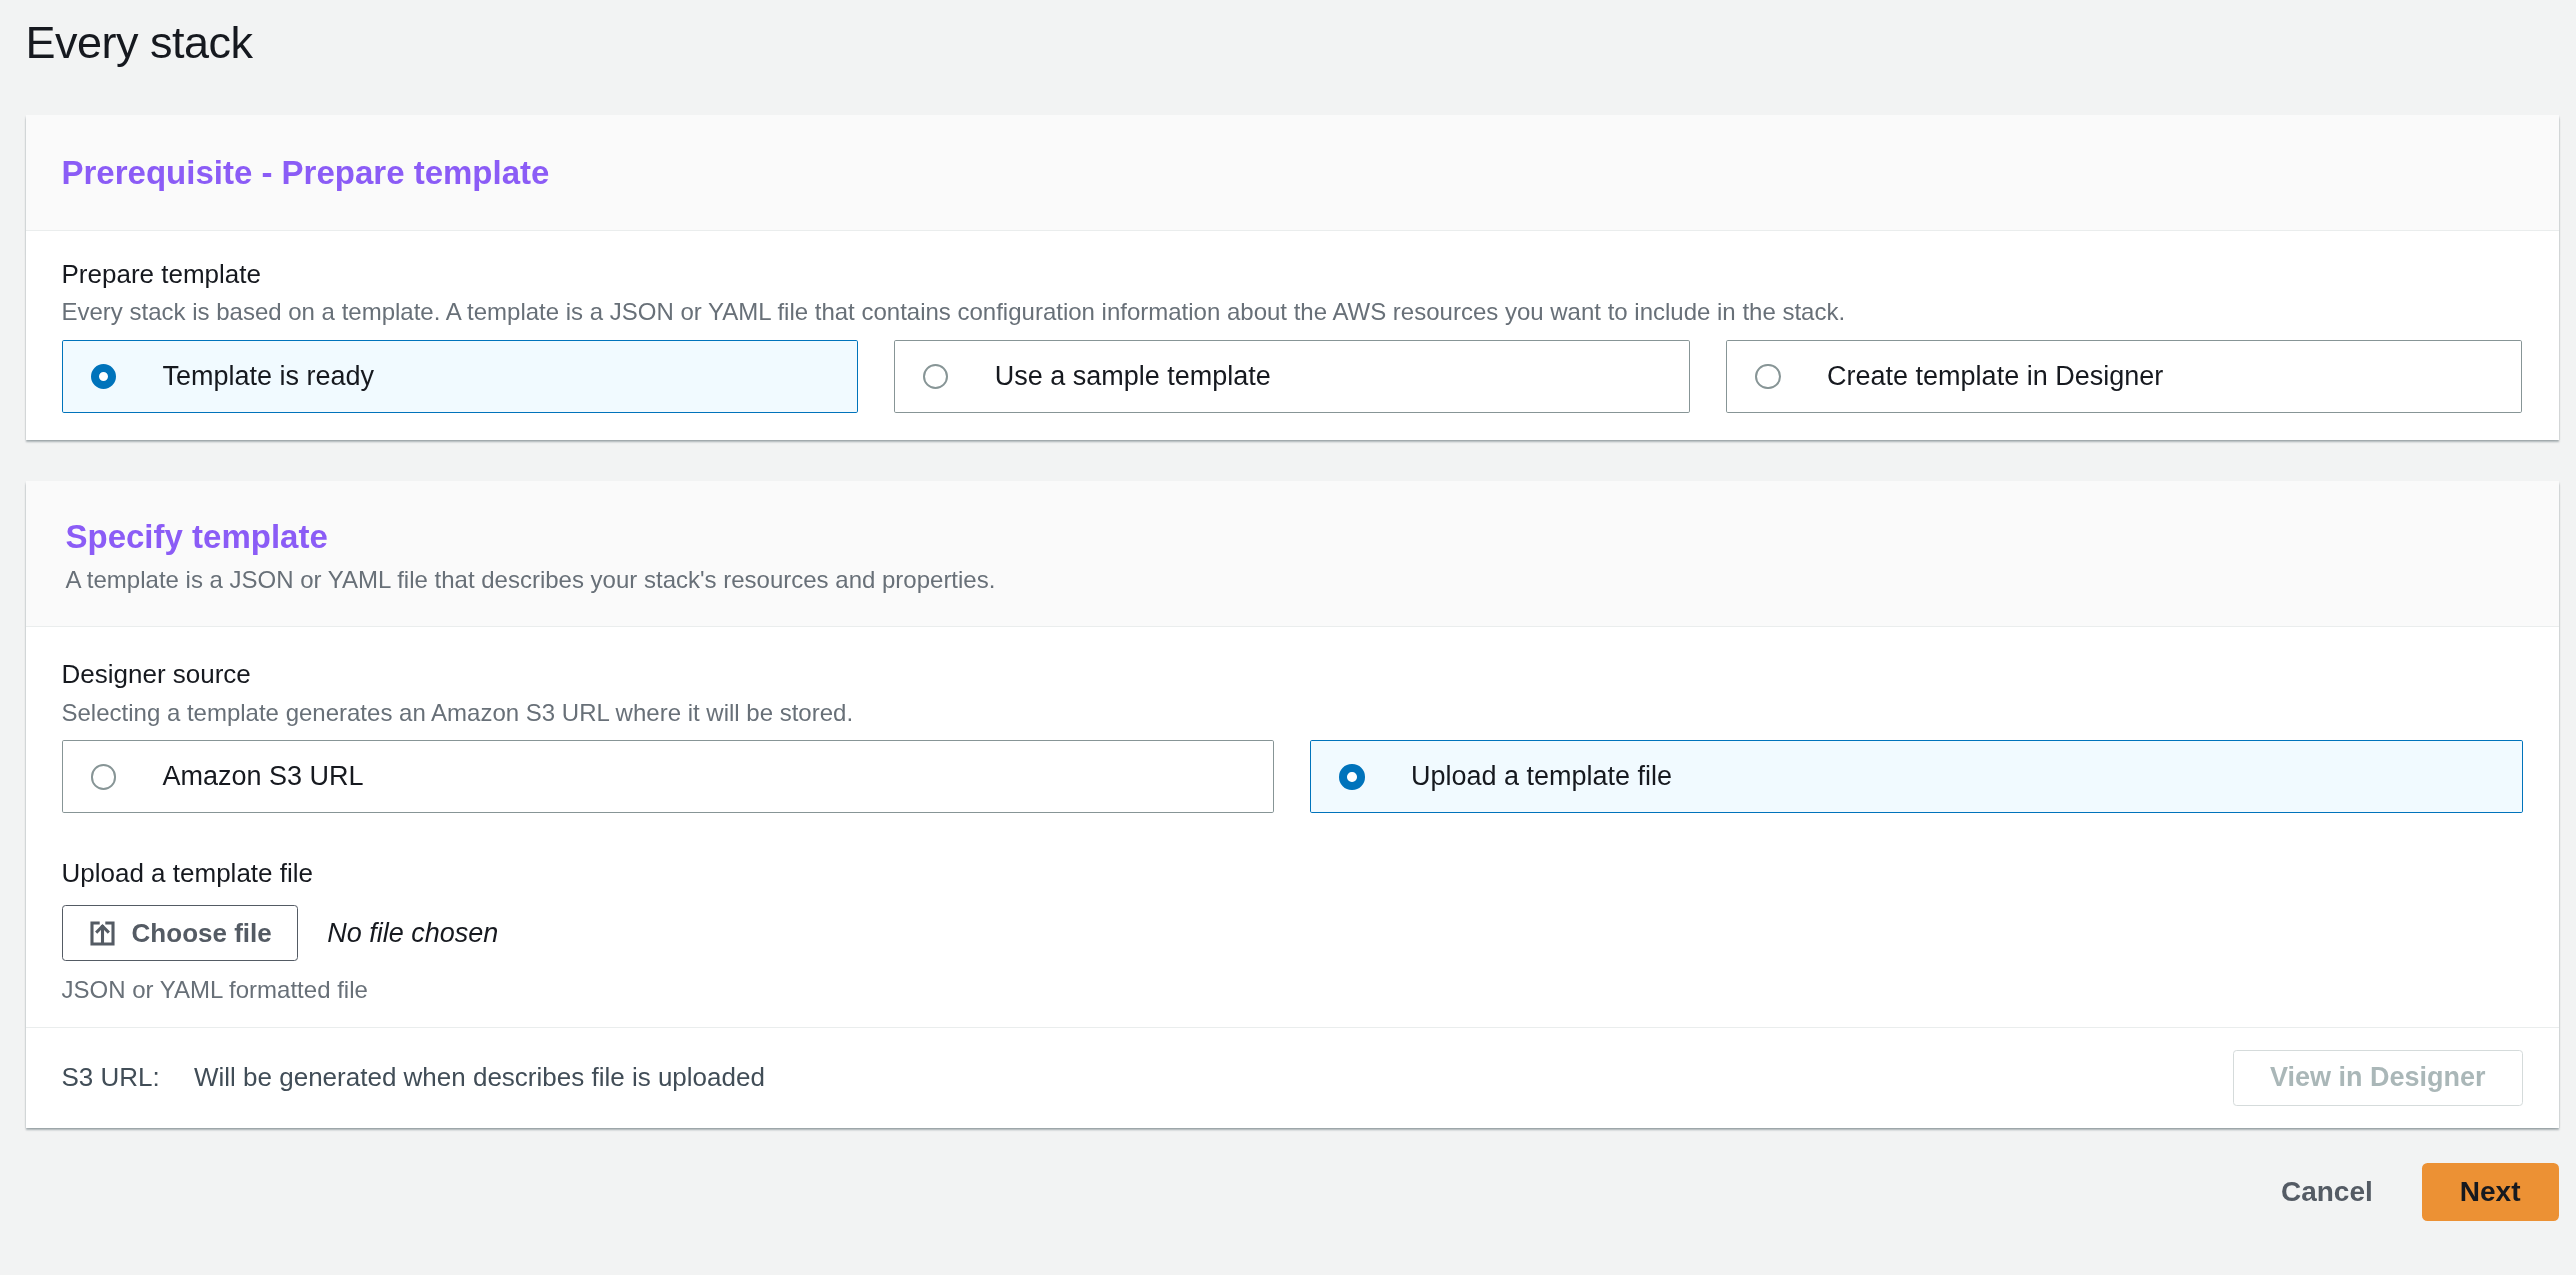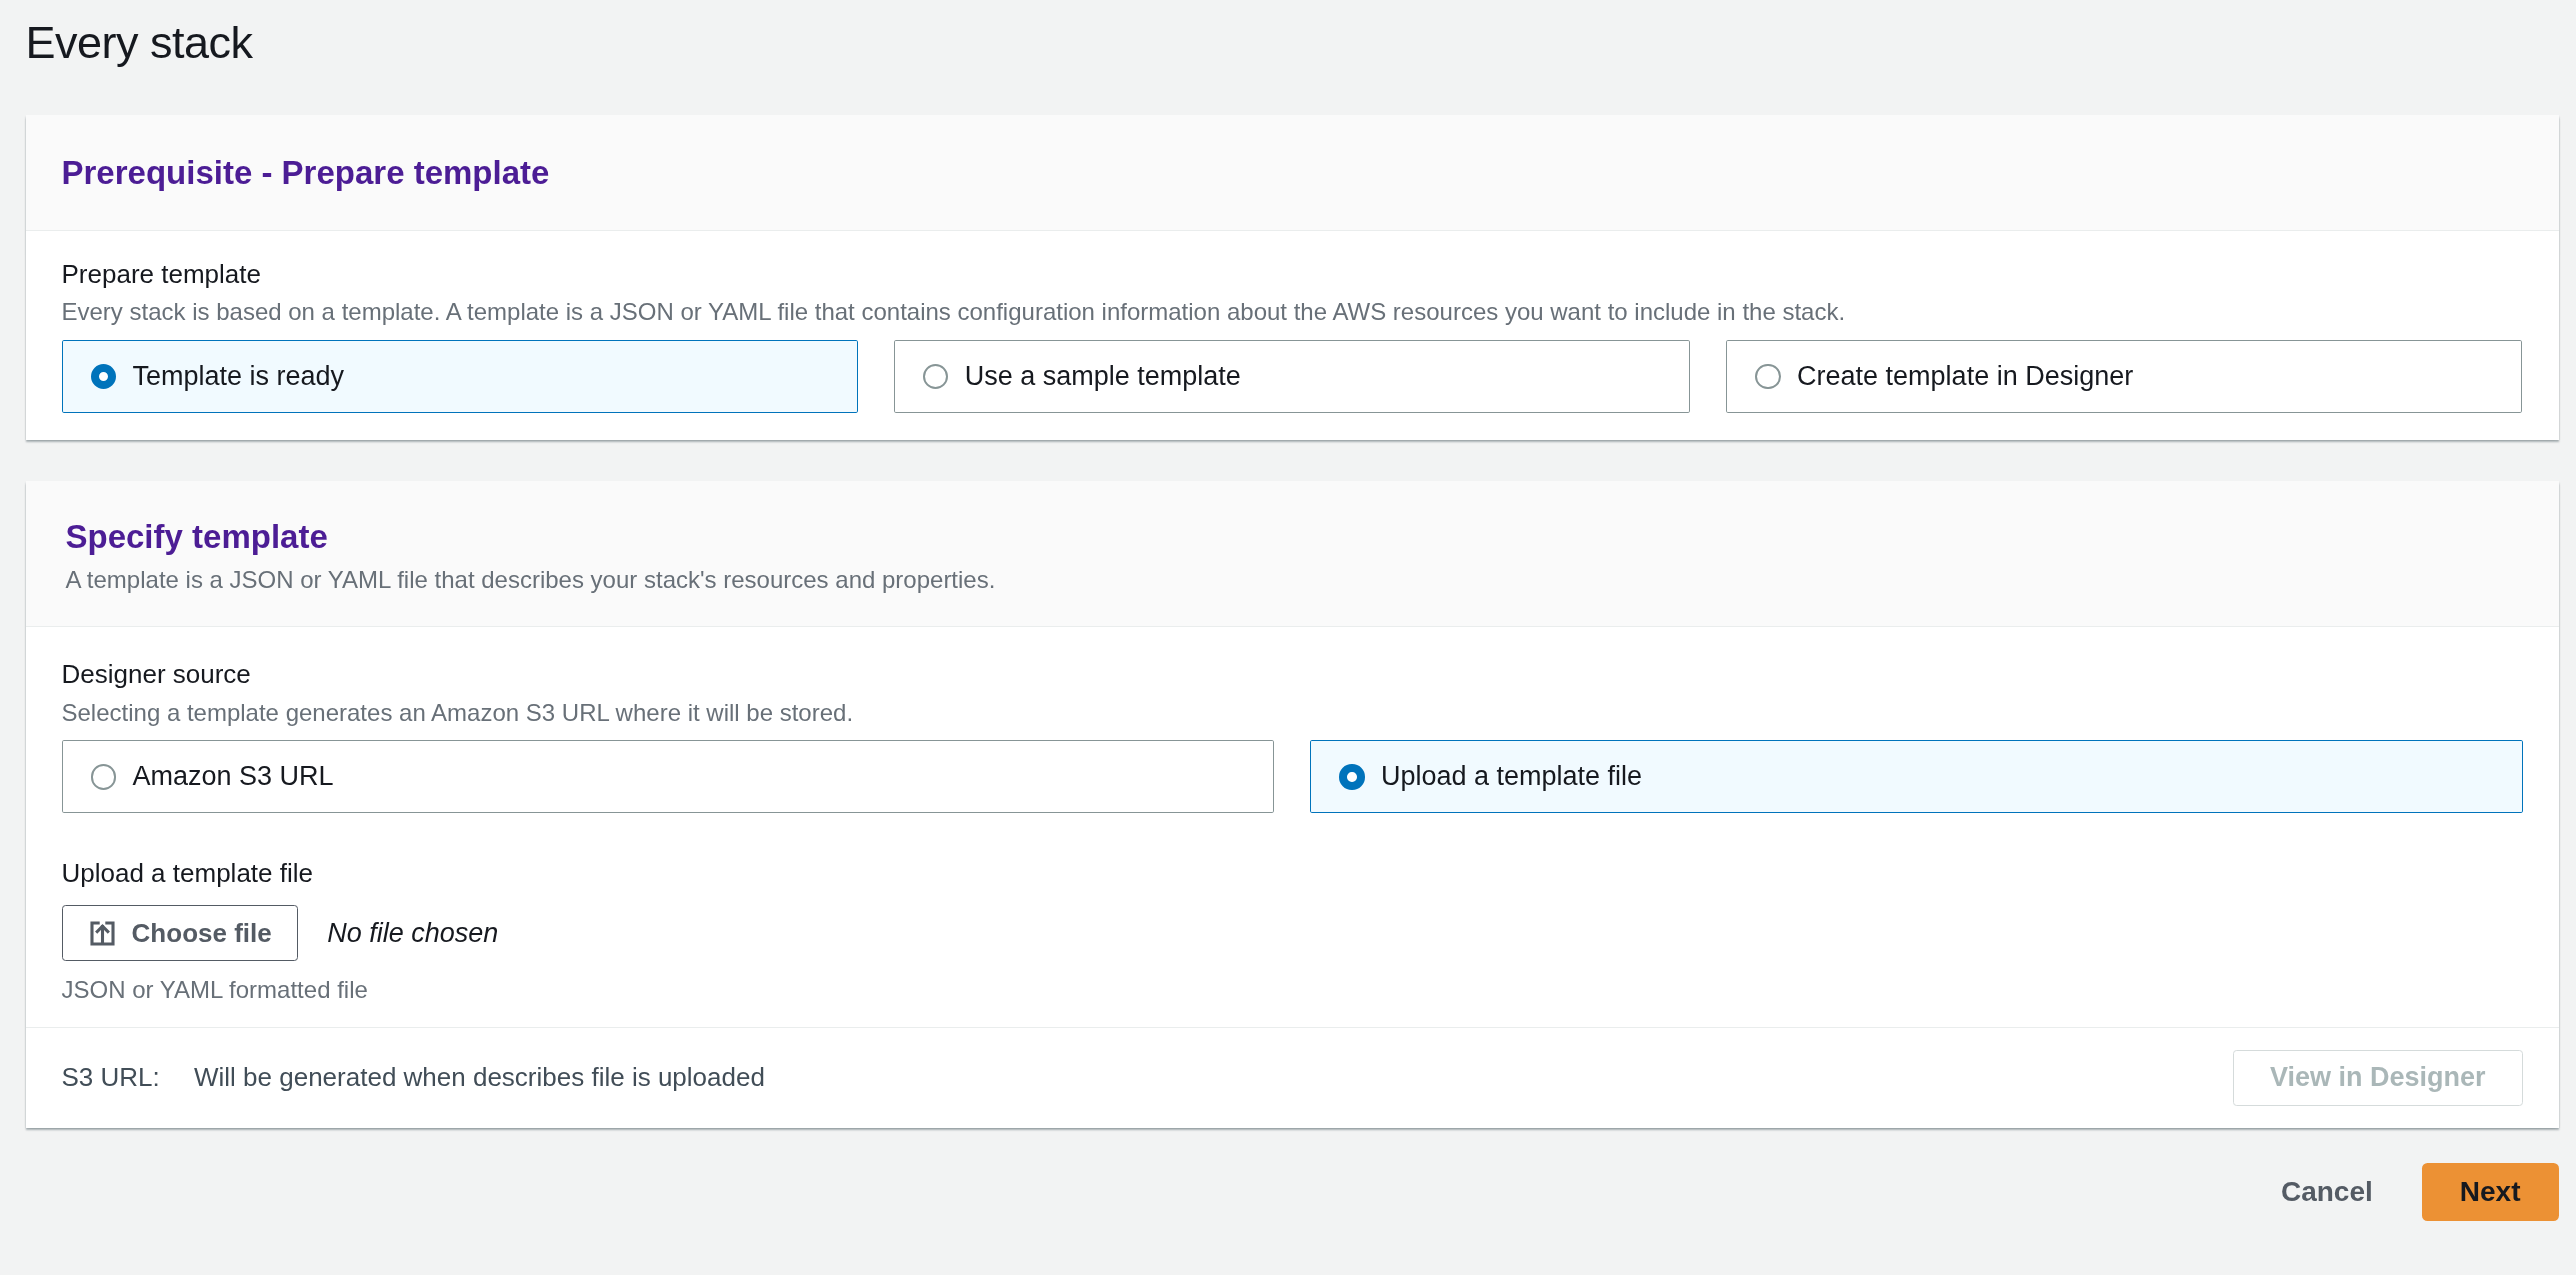--- a/index.html
+++ b/index.html
@@ -35,21 +35,21 @@
     background: #fafafa;
     border-bottom: 1.8px solid #eaeded;
     padding: 35px 36px;
   }
   .card-2 .card-header { padding: 33px 40px 31px; }
   .card-header h2 {
     margin: 0;
     font-size: 33px;
     line-height: 45px;
     font-weight: 700;
-    color: #4c1d95;
+    color: #8b5cf6;
   }
   .card-header .header-desc {
     margin-top: 5.5px;
     font-size: 24px;
     line-height: 31px;
     color: #687078;
   }
   .card-body { padding: 27px 36px; }
   .card-2 .card-body { padding: 31px 36px 22px; }
   .field-label {
@@ -72,20 +72,21 @@
   .tile {
     flex: 1;
     height: 73px;
     border: 1.8px solid #879596;
     border-radius: 1.8px;
     background: #ffffff;
     display: flex;
     align-items: center;
     padding-left: 28px;
     cursor: pointer;
+    gap: 30px;
   }
   .tile.selected {
     border-color: #0073bb;
     background: #f1faff;
   }
   .radio {
     width: 25.5px; height: 25.5px;
     border-radius: 50%;
     flex: none;
   }

